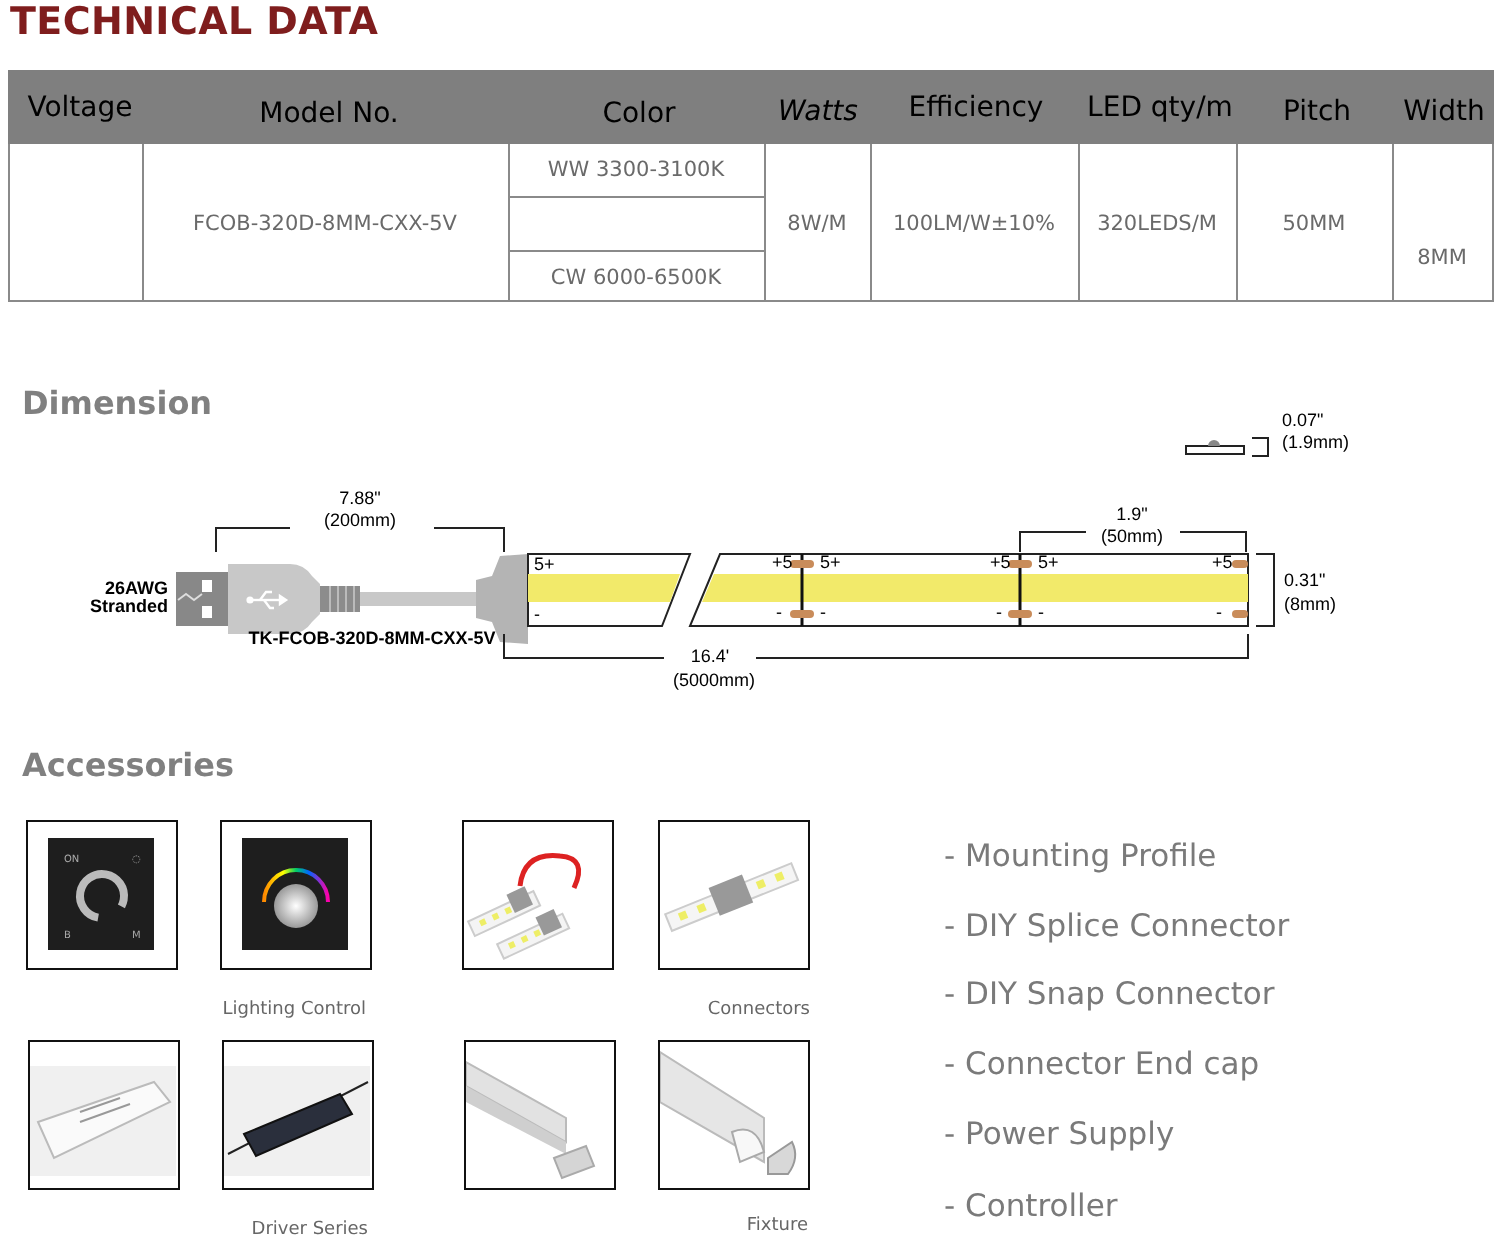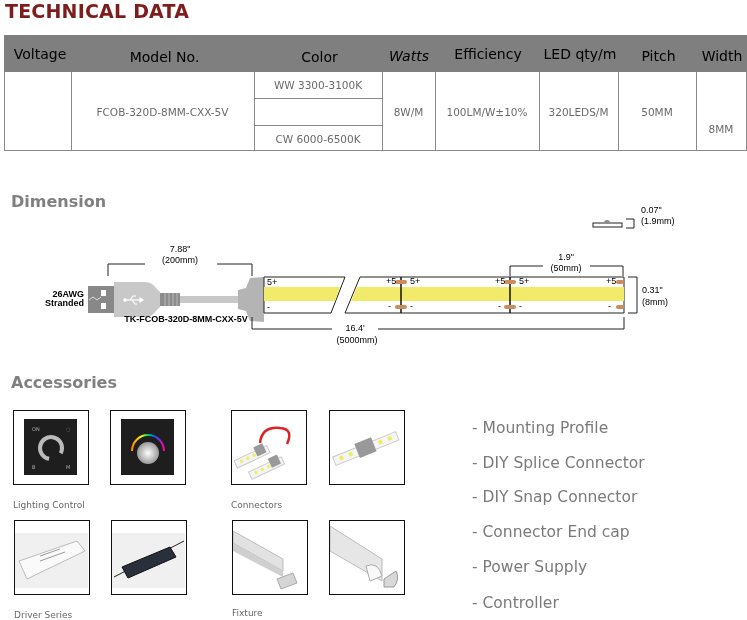--- a/index.html
+++ b/index.html
@@ -12,21 +12,21 @@
   
   .tbl { left:4px; top:35px; width:743px; height:117px; }
   .thead { position:absolute; left:0; top:0; width:743px; height:37px; background:#7f7f7f; }
   .th { position:absolute; top:0; height:37px; display:flex; align-items:center; justify-content:center;
         color:#000000; font-size:14px;text-align:center; }
   .tbody { position:absolute; left:0; top:37px; width:743px; height:79px; border-bottom:1px solid #8a8a8a; border-left:1px solid #8a8a8a; box-sizing:border-box;}
   .td { position:absolute; display:flex; align-items:center; justify-content:center; font-size:10.5px; color:#6a6a6a; }
   .vline { position:absolute; top:37px; width:1px; height:79px; background:#8a8a8a; }
   .hline { position:absolute; height:1px; background:#8a8a8a; }
 
-  .cap { font-size:9px; color:#666; text-align:left; }
+  .cap { font-size:9px; color:#666; text-align:right; }
   .thumb { position:absolute; width:76px; height:75px; border:1.5px solid #111; box-sizing:border-box; background:#fff; overflow:hidden; }
   .acc-item { position:absolute; left:472px; font-size:15.5px; color:#7a7a7a; white-space:nowrap; }
   .dimtxt { font-family:"Liberation Sans", sans-serif; font-size:9px; color:#222; }
 </style>
 </head>
 <body>
 
 <div class="abs h1">TECHNICAL DATA</div>
 
 <div class="abs tbl">

